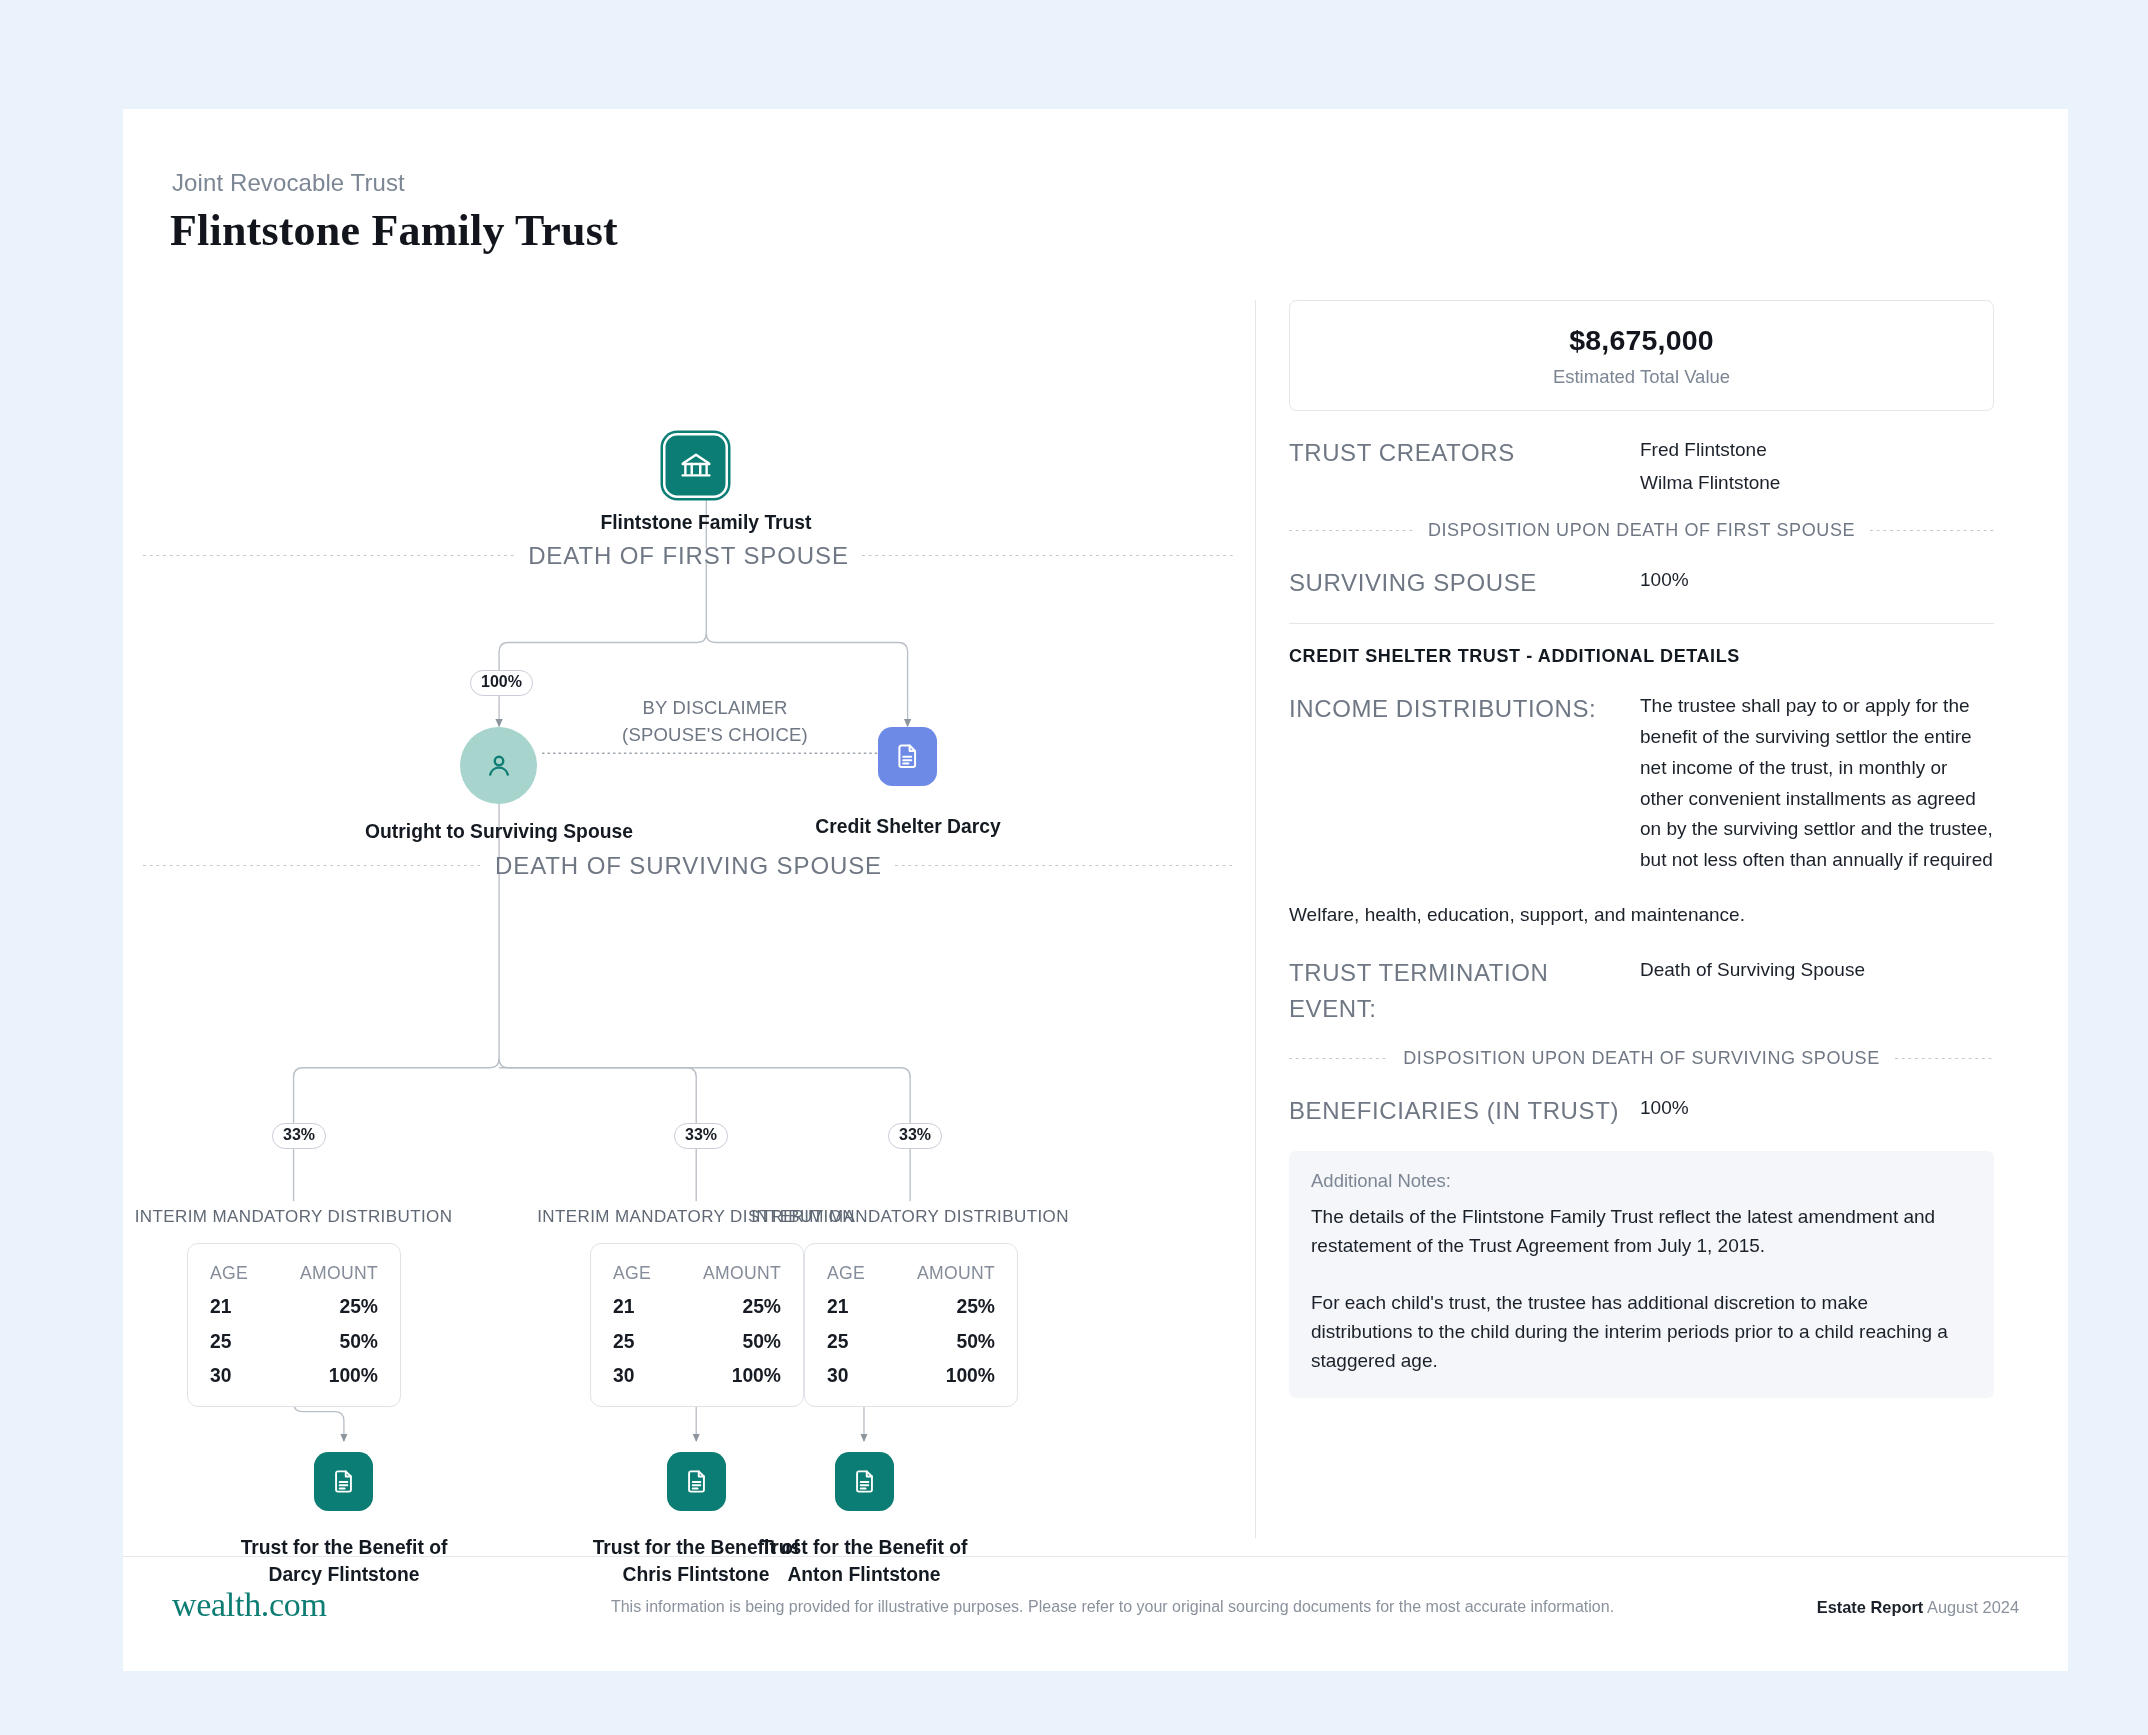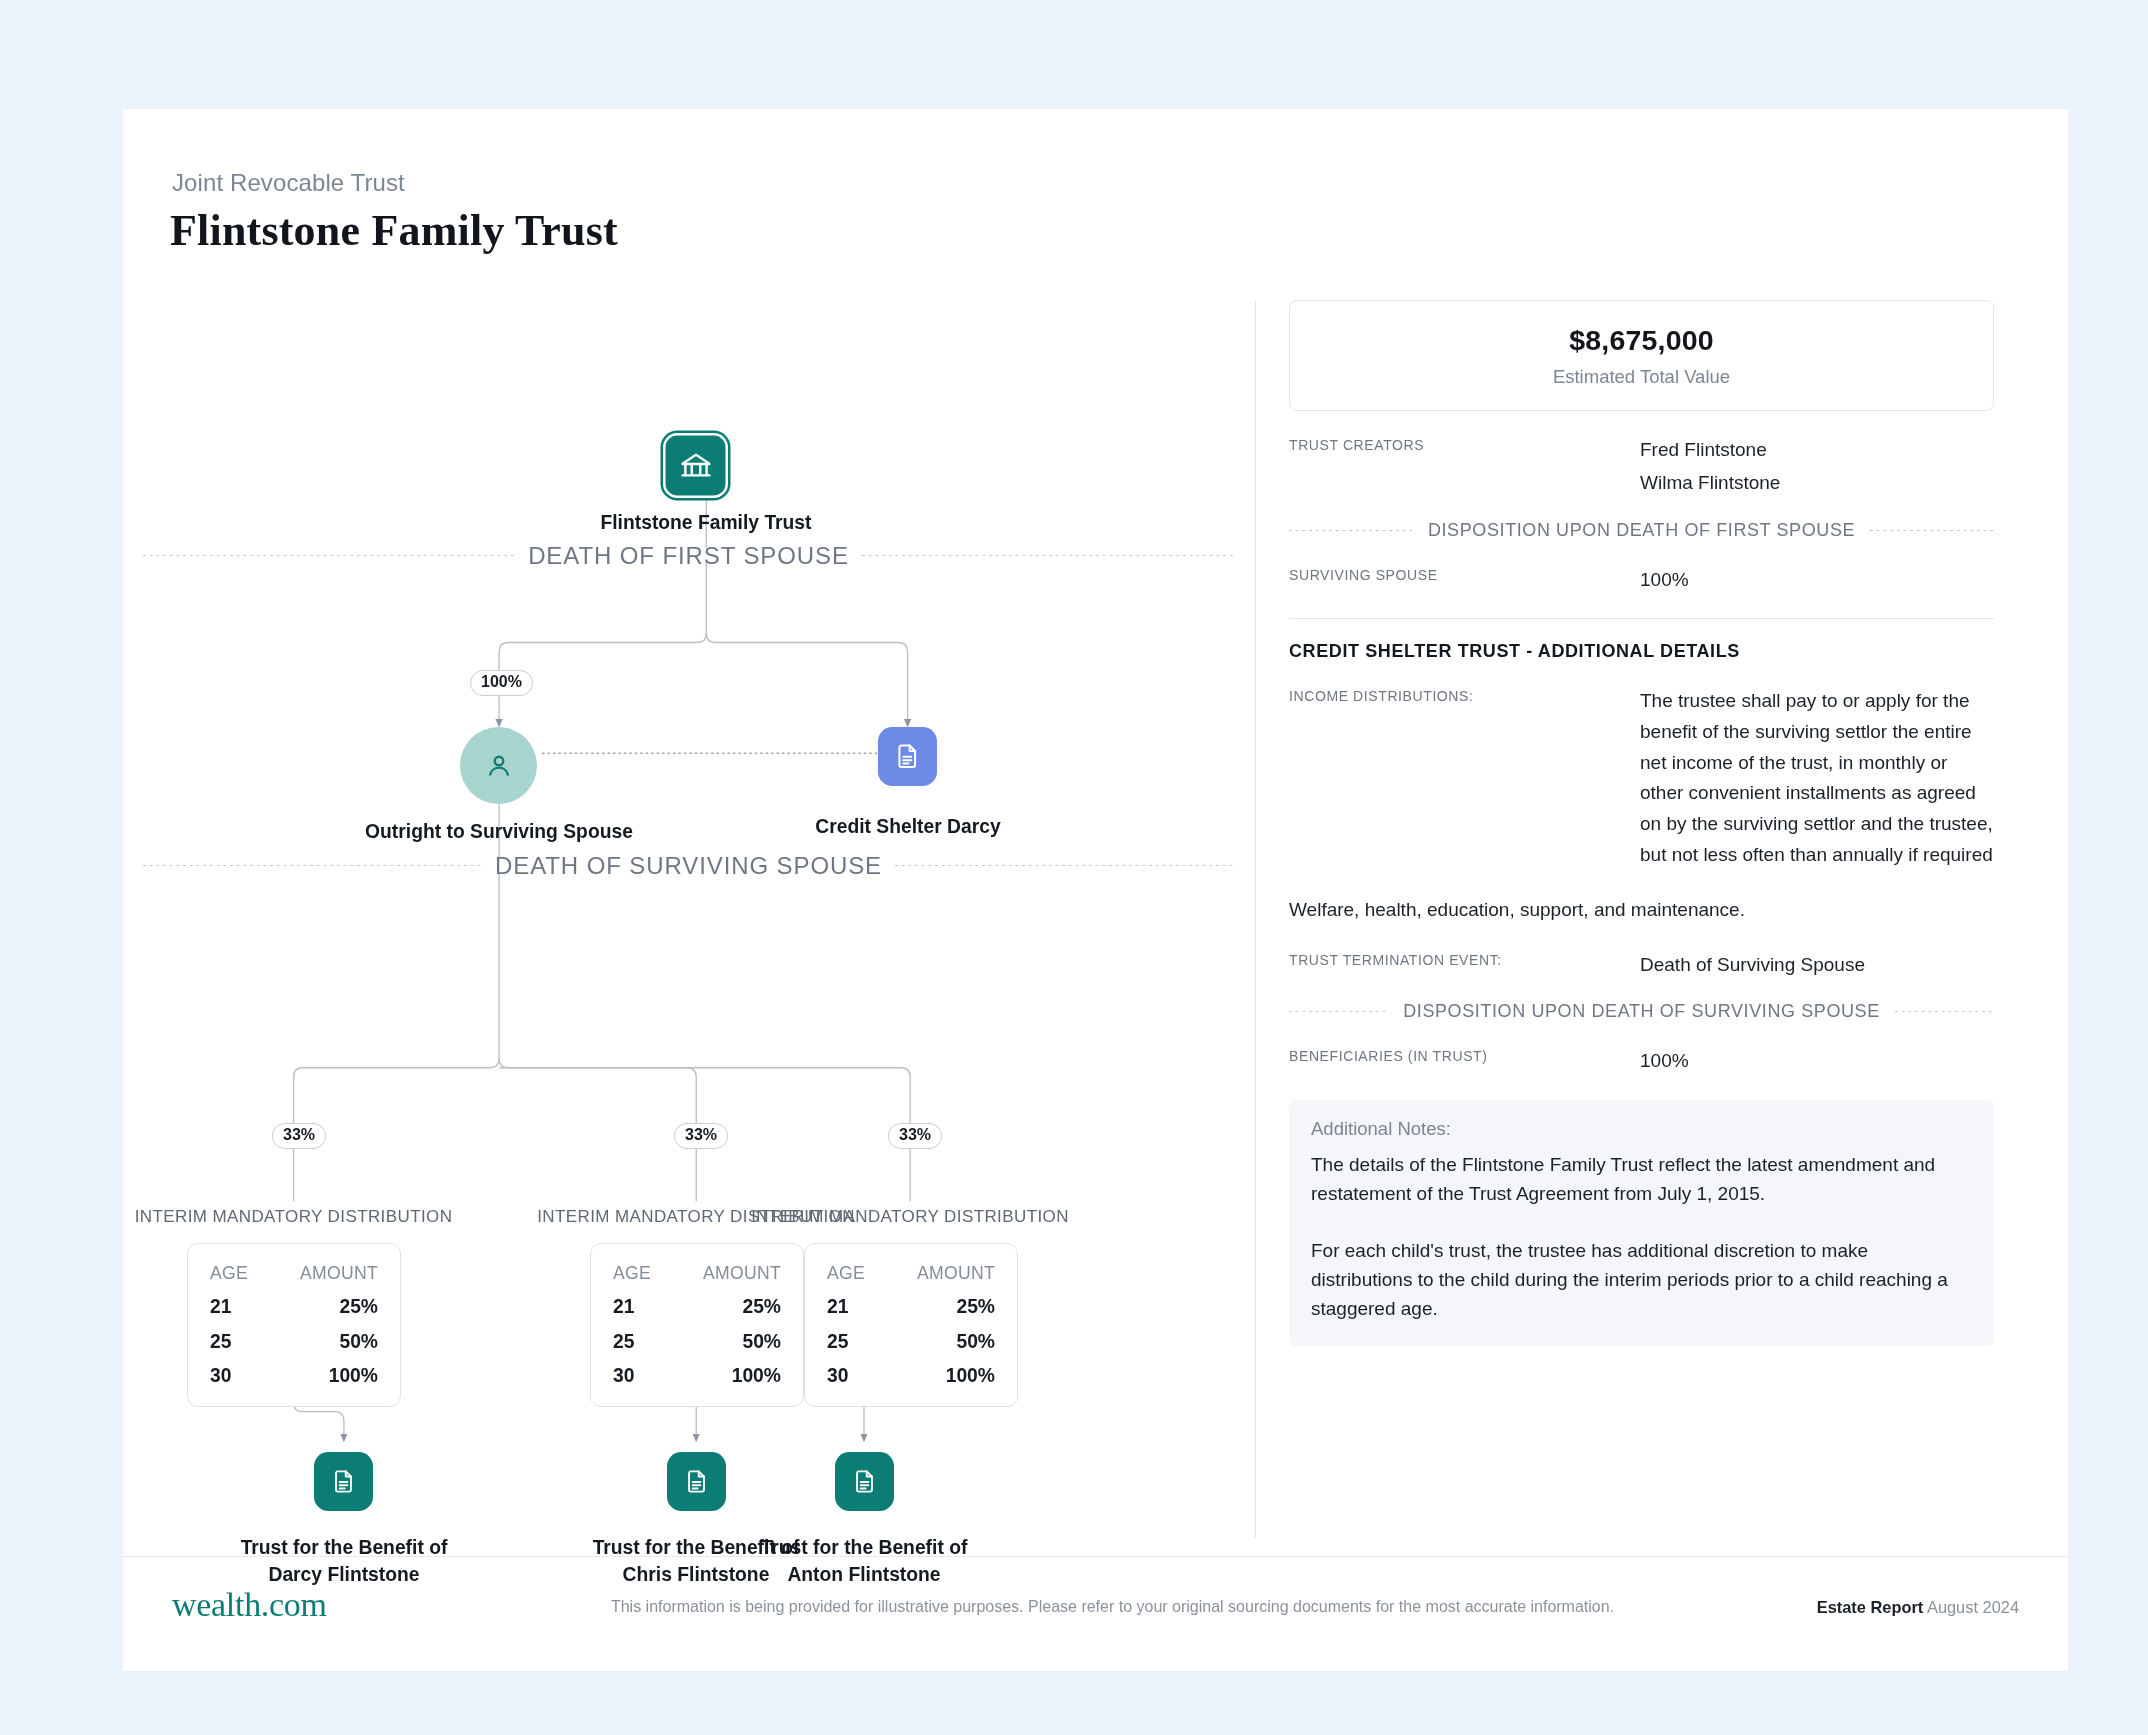--- a/index.html
+++ b/index.html
@@ -116,21 +116,21 @@
   .valuebox {
     border: 0.8px solid #e2e5ea; border-radius: 7.6px;
     padding: 22.7px 0 22px; text-align: center; background: #fff;
   }
   .valuebox .amount { font-size: 28.5px; font-weight: bold; color: #12161c; letter-spacing: 0.2px; }
   .valuebox .caption { margin-top: 9.2px; font-size: 18.5px; color: #7c8694; }
 
   .kvrow { display: flex; margin-top: 24px; }
   .kvrow .k {
     width: 351px; flex: 0 0 351px;
-    font-size: 14px; letter-spacing: 0.6px; color: #6e7783;
+    font-size: 24px; letter-spacing: 0.6px; color: #6e7783;
     line-height: 1.5;
   }
   .kvrow .v {
     flex: 1 1 auto; font-size: 19px; color: #1b212a; line-height: 1.62;
   }
   .kvrow .v div + div { margin-top: 2.5px; }
 
   .sectionhead {
     margin-top: 22.7px;
     font-size: 18px; letter-spacing: 0.6px; color: #131920; font-weight: bold;
@@ -253,20 +253,22 @@
         <div class="node-icon blue" style="width:59px;height:59px;">
           <svg width="28.5" height="28.5" viewBox="0 0 24 24" fill="none" stroke="#ffffff" stroke-width="1.7" stroke-linecap="round" stroke-linejoin="round">
             <path d="M14 3 H7 a1.6 1.6 0 0 0-1.6 1.6 v14.8 A1.6 1.6 0 0 0 7 21 h10 a1.6 1.6 0 0 0 1.6-1.6 V7.6 z"></path>
             <path d="M14 3 v4.6 h4.6"></path>
             <path d="M8.6 12.4 h6.8 M8.6 15.4 h6.8 M8.6 18.2 h4.4"></path>
           </svg>
         </div>
       </div>
       <div class="node-label" style="left:617px; top:705px; width:336px;">Credit Shelter Darcy</div>
 
+      <div class="by-disclaimer" style="left:441px; top:586px;">BY DISCLAIMER
+(SPOUSE'S CHOICE)</div>
 
       <div class="phase" style="top:749px;">
         <div class="dots"></div>
         <div class="ptext">DEATH OF SURVIVING SPOUSE</div>
         <div class="dots"></div>
       </div>
 
       <div class="pill" style="left:149px; top:1014px;">33%</div>
       <div class="interim" style="left:2.5px; top:1098px; width:336px;">INTERIM MANDATORY DISTRIBUTION</div>
       <div class="dtable" style="left:64px; top:1134px;">

